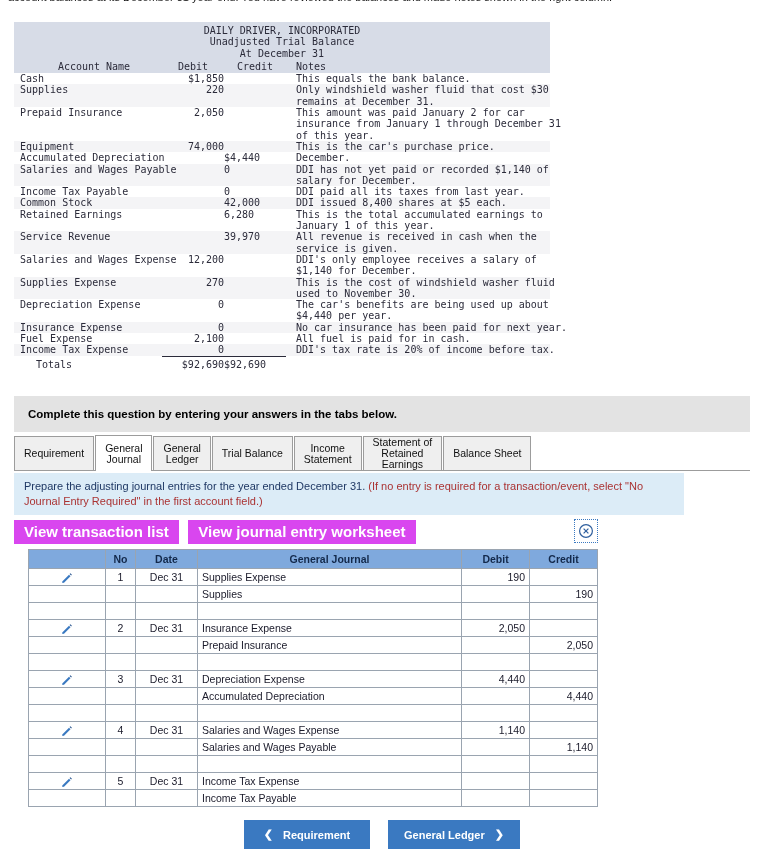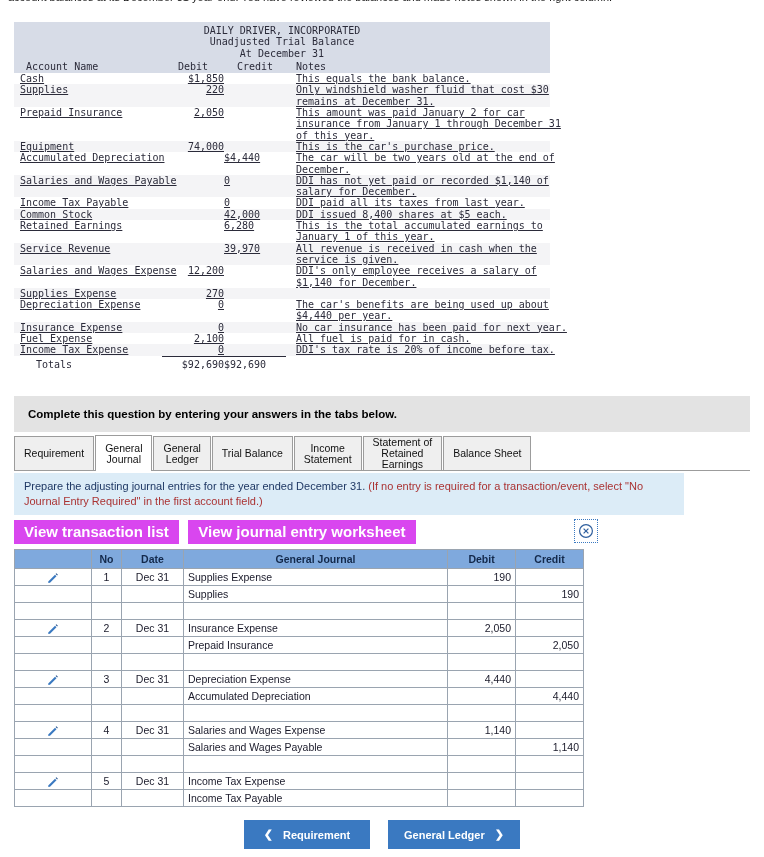--- a/index.html
+++ b/index.html
@@ -49,32 +49,31 @@
   }
   .tb-colhead {
     display: flex;
     background: #d7dce7;
     padding-top: 2px;
     padding-bottom: 1px;
   }
   .tb-row {
     display: flex;
     align-items: flex-start;
-    text-decoration: underline;
   }
   .tb-row.alt { background: #f4f4f6; }
   .tb-row.white { background: #ffffff; }
 
   .c-name   { width: 148px; padding-left: 6px; box-sizing: border-box; white-space: pre; }
   .c-debit  { width: 62px;  text-align: right; white-space: pre; }
   .c-credit { width: 62px;  text-align: left; white-space: pre; padding-right: 2px; }
   .c-notes  { width: 256px; padding-left: 8px; box-sizing: border-box; }
   .c-notes div { white-space: pre; }
 
-  .tb-colhead .c-name { text-align: left; padding-left: 12px; }
+  .tb-colhead .c-name { text-align: center; padding-left: 12px; }
   .tb-colhead .c-debit, .tb-colhead .c-credit { text-align: center; }
   .tb-colhead .c-notes { padding-left: 8px; }
 
   .totals-row { display: flex; background: #ffffff; }
   .totals-row .c-name { padding-left: 22px; }
   .rule-row { display: flex; height: 3px; background: #ffffff; }
   .rule-row .sp { width: 148px; }
   .rule-row .ln { width: 124px; border-top: 1px solid #2b2b3a; }
 
   
@@ -182,21 +181,21 @@
     align-items: center;
     justify-content: center;
     cursor: pointer;
   }
   .close-icon svg { display: block; }
 
   
   .jrow-wrap {
     position: absolute;
     top: 549px;
-    left: 14px;
+    left: 28px;
     width: 570px;
   }
   table.journal {
     border-collapse: collapse;
     width: 570px;
     table-layout: fixed;
     font-size: 10.5px;
     color: #1a1a2a;
   }
   table.journal th, table.journal td {
@@ -309,21 +308,20 @@
         <div class="c-credit"></div>
         <div class="c-notes">
           <div>This is the car's purchase price.</div>
         </div>
       </div>
       <div class="tb-row white">
         <div class="c-name">Accumulated Depreciation</div>
         <div class="c-debit"></div>
         <div class="c-credit">$4,440</div>
         <div class="c-notes">
-          <div>The car will be two years old at the end of</div>
           <div>December.</div>
         </div>
       </div>
       <div class="tb-row alt">
         <div class="c-name">Salaries and Wages Payable</div>
         <div class="c-debit"></div>
         <div class="c-credit">0</div>
         <div class="c-notes">
           <div>DDI has not yet paid or recorded $1,140 of</div>
           <div>salary for December.</div>
@@ -369,20 +367,24 @@
         <div class="c-credit"></div>
         <div class="c-notes">
           <div>DDI's only employee receives a salary of</div>
           <div>$1,140 for December.</div>
         </div>
       </div>
       <div class="tb-row alt">
         <div class="c-name">Supplies Expense</div>
         <div class="c-debit">270</div>
         <div class="c-credit"></div>
+        <div class="c-notes">
+          <div>This is the cost of windshield washer fluid</div>
+          <div>used to November 30.</div>
+        </div>
       </div>
       <div class="tb-row white">
         <div class="c-name">Depreciation Expense</div>
         <div class="c-debit">0</div>
         <div class="c-credit"></div>
         <div class="c-notes">
           <div>The car's benefits are being used up about</div>
           <div>$4,440 per year.</div>
         </div>
       </div>

